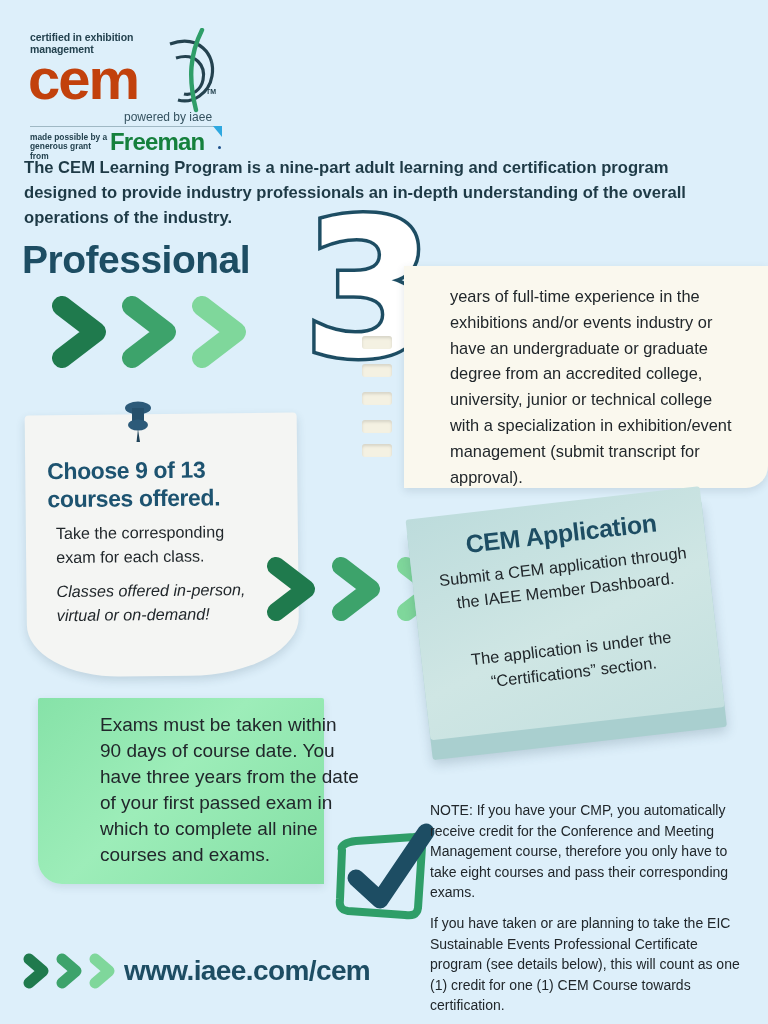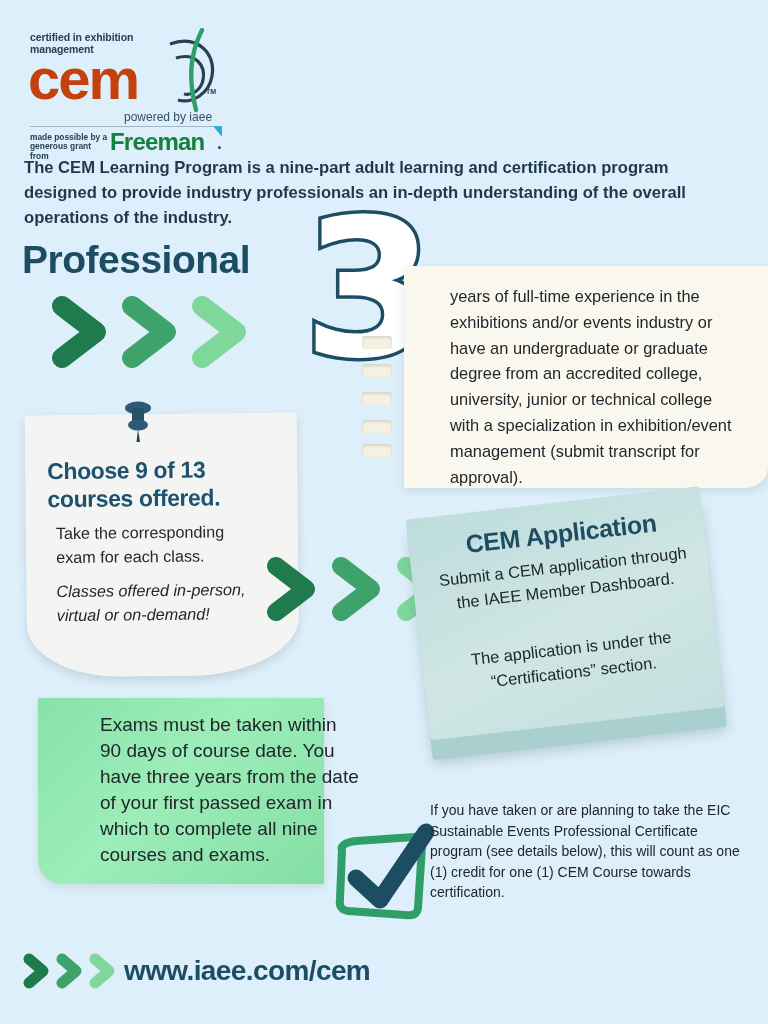--- a/index.html
+++ b/index.html
@@ -465,20 +465,21 @@
   <div class="green-note">
     <div class="gn-text">Exams must be taken within 90 days of course date. You have three years from the date of your first passed exam in which to complete all nine courses and exams.</div>
   </div>
 
   <svg class="check-mark" viewBox="0 0 112 112">
     <path d="M16 34 C14 30, 20 26, 30 25 L88 21 C95 20, 97 24, 96 31 L92 92 C91 99, 86 100, 79 99 L22 95 C15 94, 13 90, 14 83 Z" fill="none" stroke="#2f9e68" stroke-width="8" stroke-linecap="round" stroke-linejoin="round"></path>
     <path d="M30 62 L54 84 L100 16" fill="none" stroke="#1d4d63" stroke-width="17" stroke-linecap="round" stroke-linejoin="round"></path>
   </svg>
 
   <div class="note-col">
+    <p>NOTE: If you have your CMP, you automatically receive credit for the Conference and Meeting Management course, therefore you only have to take eight courses and pass their corresponding exams.</p>
     <p>If you have taken or are planning to take the EIC Sustainable Events Professional Certificate program (see details below), this will count as one (1) credit for one (1) CEM Course towards certification.</p>
   </div>
 
   <svg class="chev-group" id="chev-foot" viewBox="0 0 110 38">
     <path d="M7 7 L21 19 L7 31" fill="none" stroke="#1f7a4d" stroke-width="11" stroke-linecap="round" stroke-linejoin="round"></path>
     <path d="M40 7 L54 19 L40 31" fill="none" stroke="#3da36b" stroke-width="11" stroke-linecap="round" stroke-linejoin="round"></path>
     <path d="M73 7 L87 19 L73 31" fill="none" stroke="#7fd79b" stroke-width="11" stroke-linecap="round" stroke-linejoin="round"></path>
   </svg>
   <div class="footer-url">www.iaee.com/cem</div>
 

